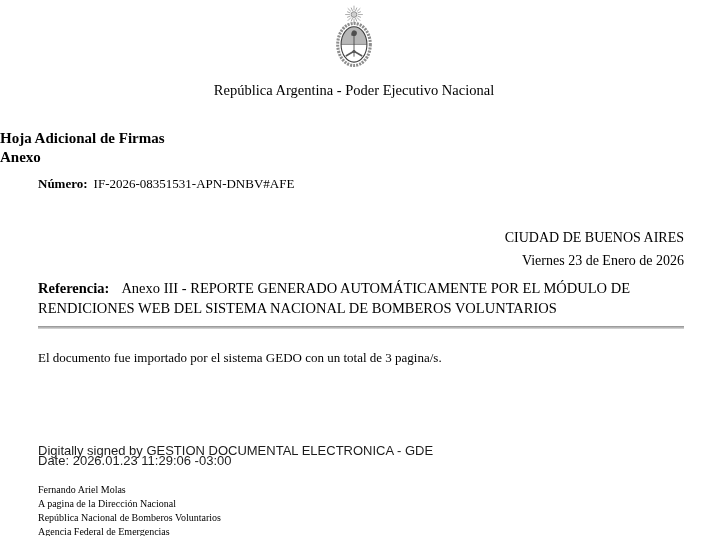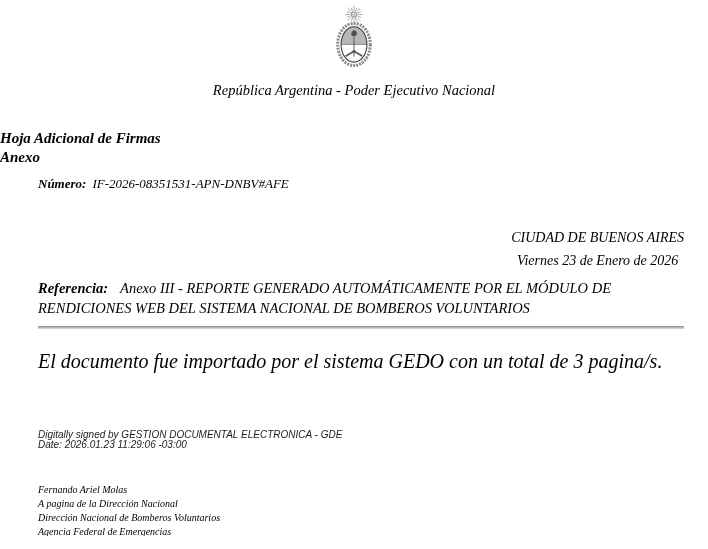--- a/index.html
+++ b/index.html
@@ -5,21 +5,20 @@
   * { margin:0; padding:0; box-sizing:border-box; }
   html,body { background:#ffffff; }
   .page {
     position:relative;
     width:708px;
     height:536px;
     background:#ffffff;
     font-family:"Liberation Serif","DejaVu Serif",serif;
     color:#000000;
     overflow:hidden;
-    font-style:italic;
   }
   .emblem {
     position:absolute;
     left:320px; top:4px;
     width:68px; height:70px;
   }
   .header-line {
     position:absolute;
     left:0; top:82px; width:708px;
     text-align:center;
@@ -35,48 +34,48 @@
   }
   .numero-line {
     position:absolute;
     left:38px; top:176px;
     font-size:13px;
   }
   .numero-line b { margin-right:6px; }
   .city-date {
     position:absolute;
     right:24px; top:226px;
-    text-align:center;
+    text-align:right;
     font-size:14px;
     line-height:23px;
   }
   .referencia {
     position:absolute;
     left:38px; top:278px;
     width:600px;
     font-size:14.5px;
     line-height:20px;
   }
   .referencia b { margin-right:12px; }
   .rule {
     position:absolute;
     left:38px; top:326px;
     width:646px; height:3px;
     background:linear-gradient(to bottom,#8f8f8f,#dcdcdc);
   }
   .body-line {
     position:absolute;
     left:38px; top:350px;
-    font-size:20px;
+    font-size:13px;
   }
   .stamp {
     position:absolute;
-    left:38px; top:430px;
+    left:38px; top:446px;
     font-family:"Liberation Sans","DejaVu Sans",sans-serif;
-    font-size:10px;
+    font-size:13px;
     line-height:10px;
     color:#1c1c1c;
   }
   .signer {
     position:absolute;
     left:38px; top:483px;
     font-size:10px;
     line-height:14px;
   }
 </style>
@@ -153,17 +152,17 @@
   <div class="body-line">El documento fue importado por el sistema GEDO con un total de 3 pagina/s.</div>
 
   <div class="stamp">
     <div>Digitally signed by GESTION DOCUMENTAL ELECTRONICA - GDE</div>
     <div>Date: 2026.01.23 11:29:06 -03:00</div>
   </div>
 
   <div class="signer">
     <div>Fernando Ariel Molas</div>
     <div>A pagina de la Dirección Nacional</div>
-    <div>Dirección Nacional de Bomberos Voluntarios</div>
+    <div>República Nacional de Bomberos Voluntarios</div>
     <div>Agencia Federal de Emergencias</div>
   </div>
 
 </div>
 
 </body></html>

